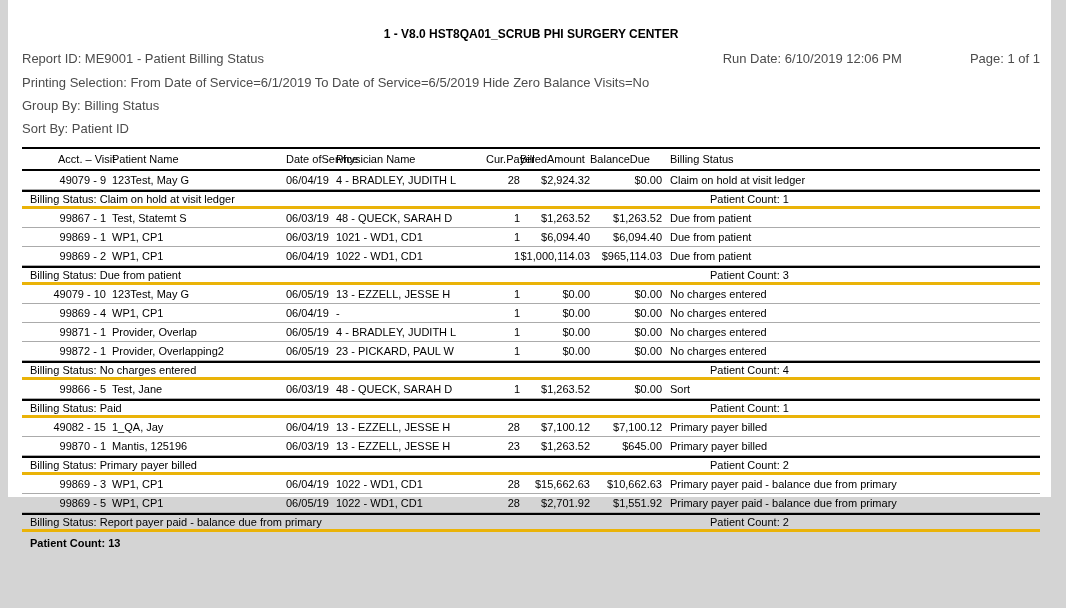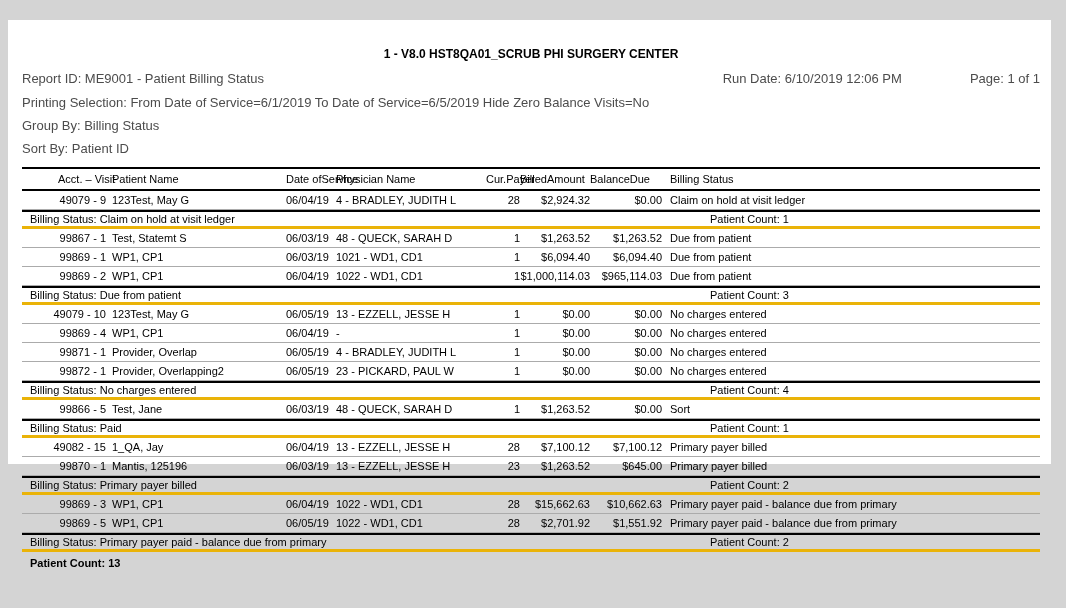--- a/index.html
+++ b/index.html
@@ -1,20 +1,20 @@
 <!DOCTYPE html>
 <html><head>
 <meta charset="utf-8">
 <style>
   * { margin:0; padding:0; box-sizing:border-box; }
   html,body { width:1066px; height:608px; overflow:hidden; }
   body { background:#d4d4d4; font-family:"Liberation Sans", sans-serif; color:#000; }
 
   .page {
-    position:absolute; left:8px; top:20px; width:1043px; height:444px;
+    position:absolute; left:8px; top:0; width:1043px; height:497px;
     background:#ffffff; padding:0 11px 0 14px;
   }
 
   .report-title {
     margin-top:27px; text-align:center;
     font-size:12px; font-weight:bold; color:#000;
   }
 
   .meta { font-size:13px; color:#4c4c4c; }
   .meta-row1 { margin-top:10px; display:flex; align-items:baseline; }
@@ -311,21 +311,21 @@
     <span class="c4">1022 - WD1, CD1</span>
     <span class="c56">
       <span class="payer">28</span>
       <span class="billed">$2,701.92</span>
     </span>
     <span class="c7">$1,551.92</span>
     <span class="c8">Primary payer paid - balance due from primary</span>
   </div>
 
   <div class="gfooter">
-    <span class="gf-label">Billing Status: Primary payer paid - balance due from primary</span>
+    <span class="gf-label">Billing Status: Report payer paid - balance due from primary</span>
     <span class="gf-count">Patient Count: 2</span>
   </div>
 </div>
 
     <div class="total-count">Patient Count: 13</div>
   </div>
 
 </div>
 
 </body></html>

